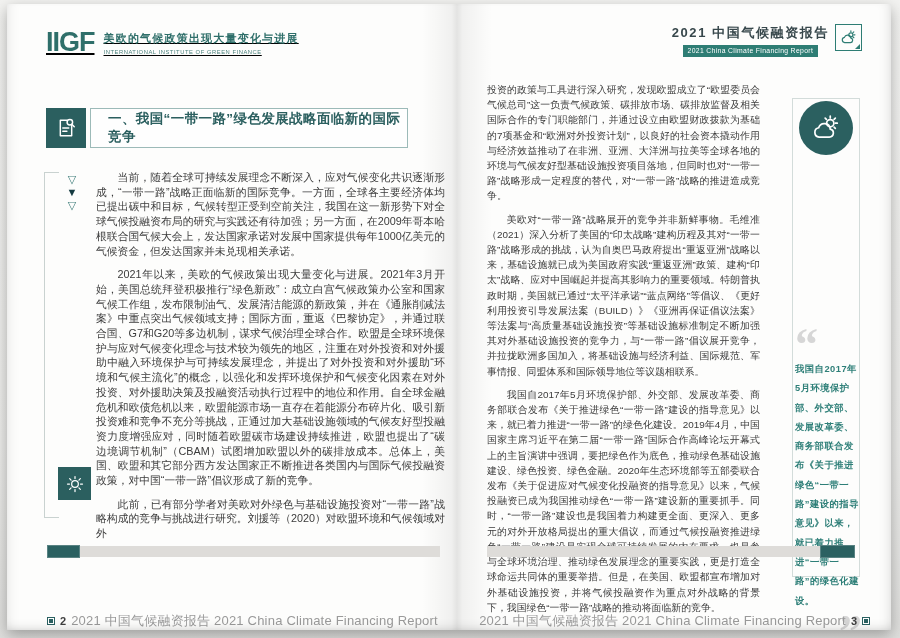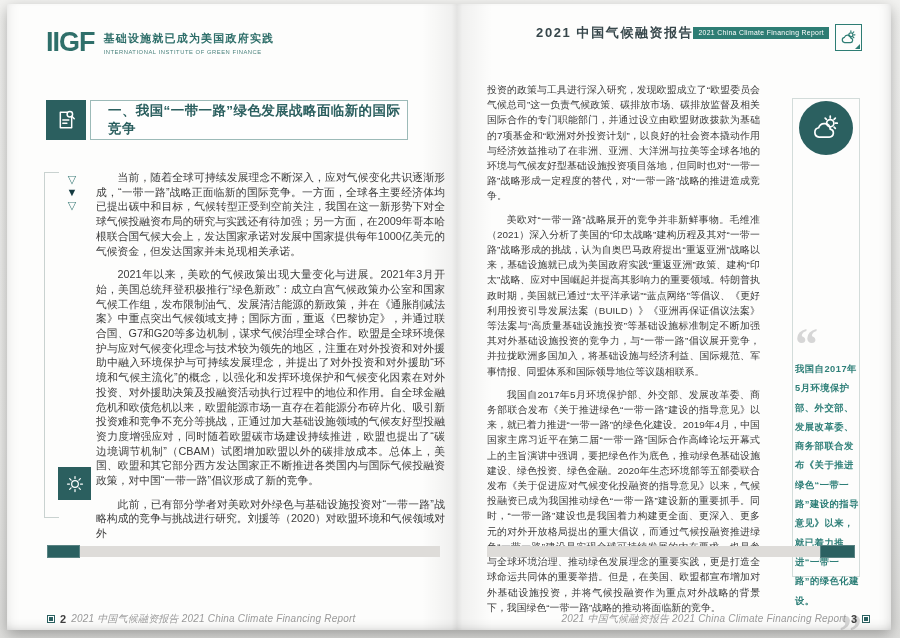--- a/index.html
+++ b/index.html
@@ -7,27 +7,27 @@
     background:linear-gradient(180deg,#f3f3f1 0%,#ececea 70%,#dfdfdd 100%);
     font-family:"Liberation Sans","DejaVu Sans",sans-serif;}
   .spread{position:absolute;left:7px;top:4px;width:884px;height:626px;
     background:#fdfdfc;box-shadow:0 5px 14px rgba(0,0,0,.30);}
   .spine{position:absolute;left:422px;top:4px;width:70px;height:626px;
     background:linear-gradient(90deg,rgba(0,0,0,0) 0%,rgba(0,0,0,.05) 42%,rgba(0,0,0,.10) 50%,rgba(0,0,0,.05) 58%,rgba(0,0,0,0) 100%);pointer-events:none;}
   .edge-shade{position:absolute;left:7px;top:4px;width:884px;height:626px;pointer-events:none;
     box-shadow:inset 0 -8px 12px -8px rgba(0,0,0,.18), inset -10px 0 14px -10px rgba(0,0,0,.14), inset 10px 0 14px -10px rgba(0,0,0,.10);}
 
   
-  .logo{position:absolute;left:46px;top:29px;display:flex;align-items:center;gap:9px;}
+  .logo{position:absolute;left:46px;top:29px;display:flex;align-items:center;gap:9px;text-decoration:underline;}
   .logo-mark{font-size:27px;font-weight:bold;color:#2f6f6a;letter-spacing:-1px;line-height:27px;}
   .logo-names{display:flex;flex-direction:column;}
   .logo-cn{font-size:11px;font-weight:bold;color:#2f6f6a;letter-spacing:1.2px;}
   .logo-en{font-size:5.8px;color:#4b827d;letter-spacing:.55px;margin-top:3px;}
 
-  .section-banner{position:absolute;left:46px;top:100px;display:flex;align-items:stretch;}
+  .section-banner{position:absolute;left:46px;top:108px;display:flex;align-items:stretch;}
   .section-icon{width:40px;height:40px;background:#2b5f5f;display:flex;align-items:center;justify-content:center;flex:0 0 auto;}
   .section-titlebox{width:318px;margin-left:4px;border:1px solid #9cbab8;background:#fefefe;
     display:flex;align-items:center;padding-left:17px;box-sizing:border-box;}
   .section-title{font-size:13.5px;font-weight:bold;color:#2b5f5f;letter-spacing:.4px;}
 
   .left-bracket{position:absolute;left:44px;top:172px;width:14px;height:344px;
     border-left:1px solid #c9d2d0;border-top:1px solid #c9d2d0;border-bottom:1px solid #c9d2d0;}
   .triangles{position:absolute;left:61px;top:173px;width:22px;text-align:center;}
   .tri{display:block;font-size:11px;line-height:13px;}
   .tri-o{color:#44817e;} .tri-f{color:#143a40;}
@@ -45,25 +45,25 @@
   .bar-left-gray{left:80px;top:546px;width:360px;height:11px;}
   .bar-right-gray{left:487px;top:546px;width:333px;height:11px;}
   .bar-right-teal{left:820px;top:545px;width:35px;height:13px;}
 
   .footer{position:absolute;top:612px;display:flex;align-items:center;gap:5px;}
   .footer-left{left:47px;}
   .footer-right{right:30px;}
   .footer-square{position:relative;width:8px;height:8px;background:#2b6161;flex:0 0 auto;}
   .footer-square::after{content:"";position:absolute;inset:1px;border:1px solid #ffffff;}
   .footer-page{font-size:11px;font-weight:bold;color:#3f3f3f;}
-  .footer-label{font-size:10px;color:#9a9a9a;letter-spacing:.2px;white-space:nowrap;font-style:italic;}
+  .footer-label{font-size:13px;color:#9a9a9a;letter-spacing:.2px;white-space:nowrap;}
 
   
   .rp-header{position:absolute;left:640px;top:24px;width:222px;display:flex;justify-content:flex-end;align-items:flex-start;gap:6px;}
-  .rp-header-texts{display:flex;flex-direction:row;align-items:flex-start;}
+  .rp-header-texts{display:flex;flex-direction:column;align-items:center;}
   .rp-title{font-size:13px;font-weight:bold;color:#37474b;letter-spacing:1.6px;white-space:nowrap;}
   .rp-badge{margin-top:3px;background:#2e7d74;color:#ffffff;font-size:6.8px;letter-spacing:.35px;
     padding:2px 5px 2.5px 5px;white-space:nowrap;}
   .rp-header-iconbox{position:relative;width:27px;height:27px;border:1.5px solid #2e7d74;box-sizing:border-box;
     display:flex;align-items:center;justify-content:center;flex:0 0 auto;}
   .rp-header-iconbox::after{content:"";position:absolute;right:1px;bottom:1px;
     border-left:5px solid transparent;border-bottom:5px solid #2e7d74;}
 
   .right-body{position:absolute;left:487px;top:82px;width:291px;}
   .right-body p{margin:0 18px 8px 0;font-size:9.9px;line-height:15.2px;color:#3b3b3b;
@@ -86,21 +86,21 @@
 </head>
 <body>
 
 <div class="canvas">
   <div class="spread"></div>
   <div class="spine"></div>
 
   <div class="logo">
     <span class="logo-mark">IIGF</span>
     <span class="logo-names">
-      <span class="logo-cn">基础设施就已成为美国政府实践</span>
+      <span class="logo-cn">美欧的气候政策出现大量变化与进展</span>
       <span class="logo-en">INTERNATIONAL INSTITUTE OF GREEN FINANCE</span>
     </span>
   </div>
 
   <div class="section-banner">
     <span class="section-icon">
       <svg width="22" height="22" viewBox="0 0 24 24" fill="none" stroke="#ffffff" stroke-width="1.6" stroke-linecap="round" stroke-linejoin="round">
         <path d="M13 3.5H5.8v17h12.4V9"></path>
         <line x1="8.5" y1="12" x2="15" y2="12"></line>
         <line x1="8.5" y1="15.5" x2="13" y2="15.5"></line>

